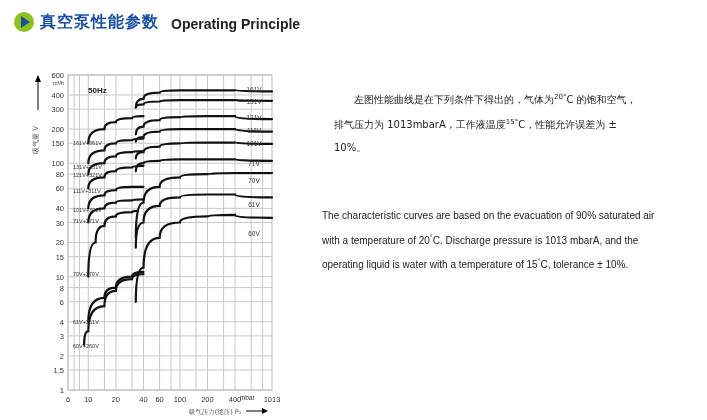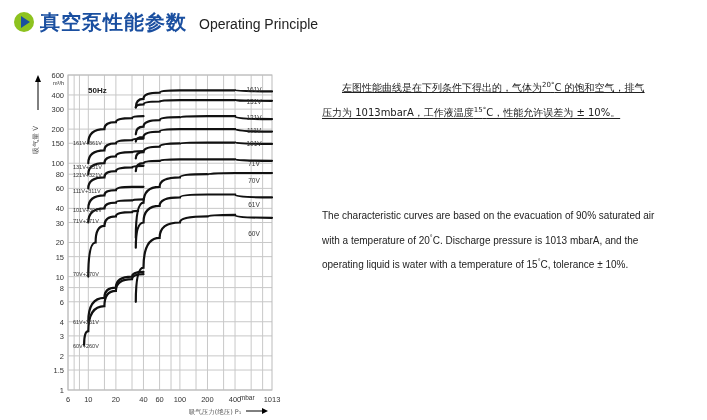--- a/index.html
+++ b/index.html
@@ -1,25 +1,25 @@
 <!DOCTYPE html>
 <html><head>
   <meta charset="utf-8">
   <style>
     html, body { margin: 0; padding: 0; background: #ffffff; }
     body { width: 707px; height: 420px; position: relative; overflow: hidden; font-family: "Liberation Sans", "DejaVu Sans", sans-serif; color: #222; }
     .header { position: absolute; left: 14px; top: 8px; height: 28px; display: flex; align-items: center; }
     .header-icon { width: 20px; height: 20px; border-radius: 50%; background: #8dc21f; position: relative; margin-right: 6px; }
     .header-icon::after { content: ""; position: absolute; left: 7px; top: 4px; border-left: 9px solid #1a4fa0; border-top: 6px solid transparent; border-bottom: 6px solid transparent; }
-    .header-cn { font-family: "DejaVu Sans", sans-serif; font-size: 20px; font-weight: bold; color: #1a4fa0; letter-spacing: 1px; }
-    .header-en { font-family: "Liberation Sans", sans-serif; font-size: 14px; font-weight: normal; color: #222; margin-left: 12px; margin-top: 4px; }
+    .header-cn { font-family: "DejaVu Sans", sans-serif; font-size: 16px; font-weight: bold; color: #1a4fa0; letter-spacing: 1px; }
+    .header-en { font-family: "Liberation Sans", sans-serif; font-size: 14px; font-weight: bold; color: #222; margin-left: 12px; margin-top: 4px; }
     .chart { position: absolute; left: 0; top: 60px; width: 300px; height: 360px; }
     .chart svg { position: absolute; left: 0; top: -60px; }
     .text-cn { position: absolute; left: 322px; top: 74px; width: 330px; font-family: "DejaVu Sans", sans-serif; font-size: 10px; line-height: 22px; color: #222; }
-    .text-cn p { margin: 0; text-decoration: underline; }
+    .text-cn p { margin: 12px; }
     .text-cn .indent { text-indent: 20px; }
     .text-en { position: absolute; left: 322px; top: 205px; width: 340px; font-family: "Liberation Sans", sans-serif; font-size: 10px; line-height: 21.5px; color: #222; }
     .text-en p { margin: 0; }
     sup { font-size: 7px; }
   </style>
 </head>
 <body>
 
 <div class="header">
   <div class="header-icon"></div>

